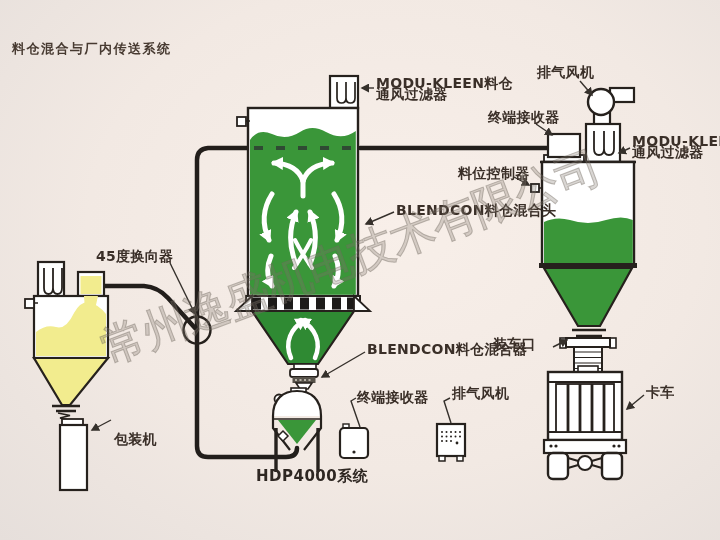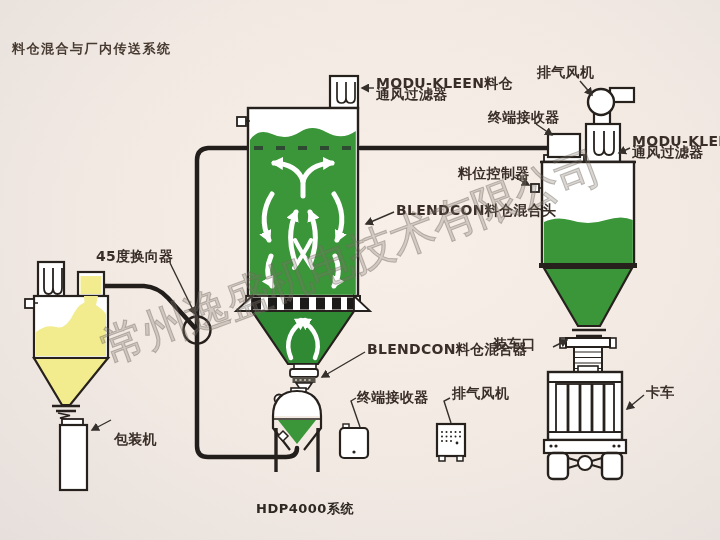--- a/index.html
+++ b/index.html
@@ -12,21 +12,21 @@
   .lbl{
     position:absolute;z-index:3;white-space:nowrap;
     font-family:"DejaVu Sans","Liberation Sans",sans-serif;
     font-size:14px;font-weight:bold;color:#3a2f28;letter-spacing:.3px;line-height:11px;
   }
   .lbl.two-line{line-height:11px;}
   #page-title{
     position:absolute;left:12px;top:40px;z-index:3;
     font-size:13px;font-weight:bold;color:#473a31;letter-spacing:1.5px;
   }
-  #hdp-label{font-size:13px;letter-spacing:.5px;color:#2e2722;margin-top:32px;}
+  #hdp-label{font-size:15px;letter-spacing:.5px;color:#2e2722;}
   #watermark{
     position:absolute;left:104px;top:320px;width:620px;height:64px;z-index:5;
     transform:rotate(-20.5deg);transform-origin:0 50%;
     font-size:45px;font-weight:400;letter-spacing:-1px;white-space:nowrap;
     color:rgba(128,118,110,0.30);
     -webkit-text-stroke:1px rgba(112,104,96,0.42);
     pointer-events:none;
   }
 </style>
 </head>

